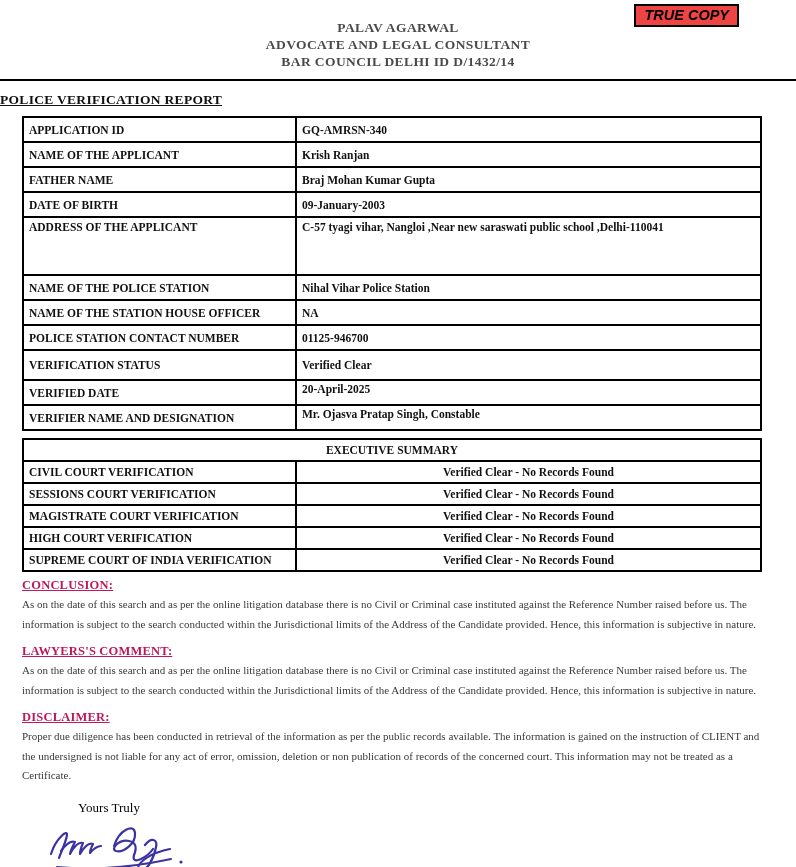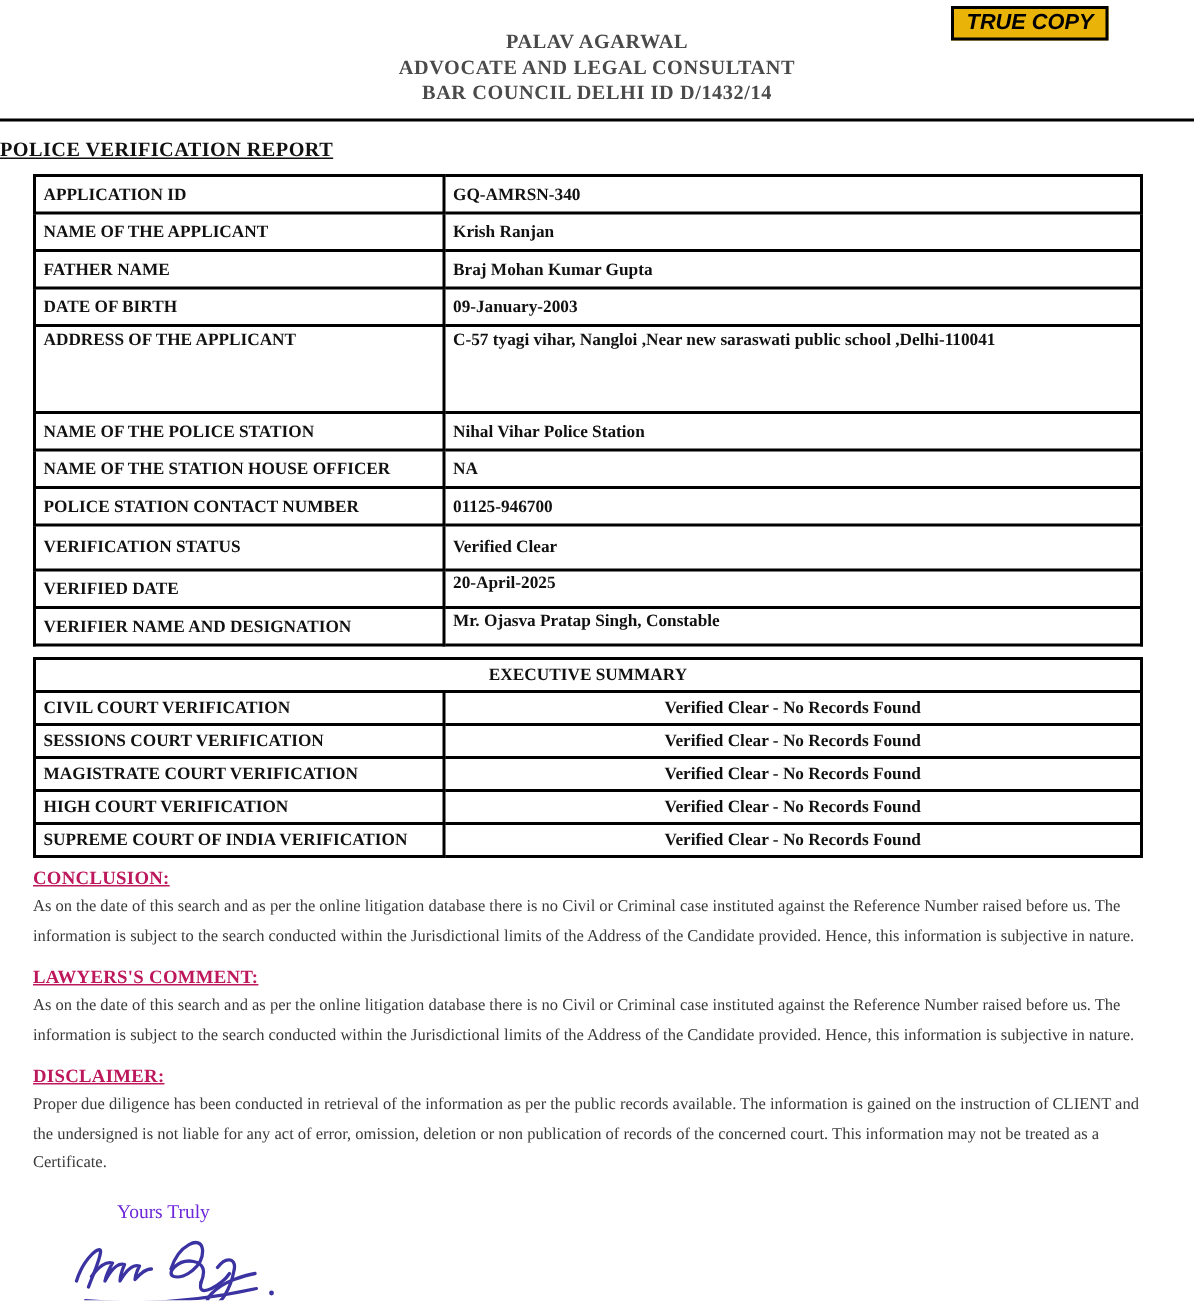--- a/index.html
+++ b/index.html
@@ -24,21 +24,21 @@
   .true-copy {
     position:absolute;
     top:4px; right:57px;
     border:2px solid #000;
     padding:1px 8px 2px 8px;
     font-family:"Liberation Sans", sans-serif;
     font-style:italic;
     font-weight:bold;
     font-size:14.5px;
     color:#000;
-    background:#eab308;
+    background:#ef4444;
   }
   .rule {
     border:none;
     border-top:2.5px solid #000;
     margin:9px 0 0 0;
   }
   
   .report-title {
     width:680px;
     margin-top:11px;
@@ -95,21 +95,21 @@
     line-height:19.5px;
     color:#3a3a3a;
     text-align:left;
   }
   
   .closing { margin-left:22px; }
   .salutation {
     margin-top:14px;
     margin-left:56px;
     font-size:13px;
-    color:#6d28d9;
+    color:#000000;
   }
   .signature {
     margin:4px 0 0 22px;
     display:block;
   }
 </style>
 </head>
 <body>
 
 <div class="page">

